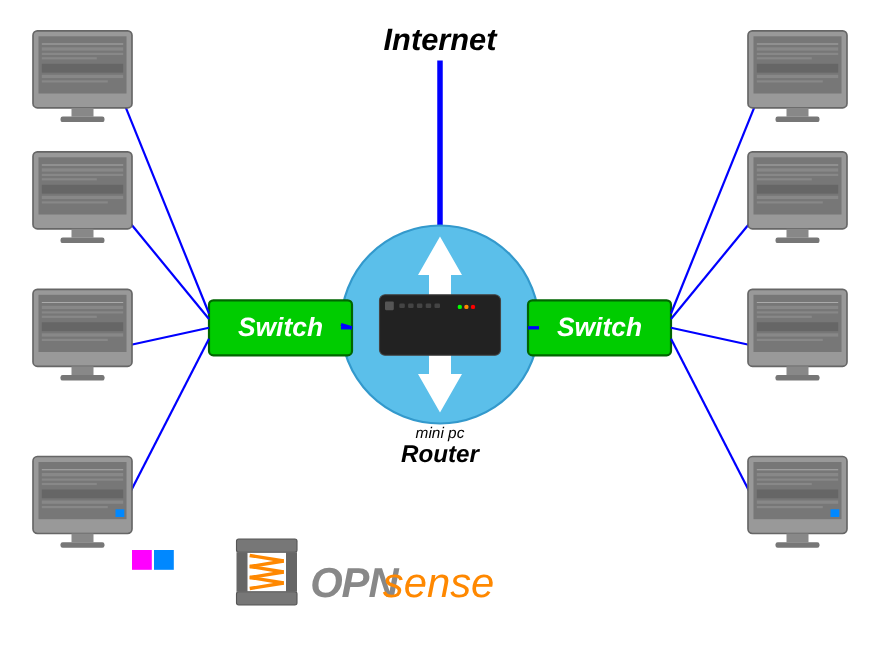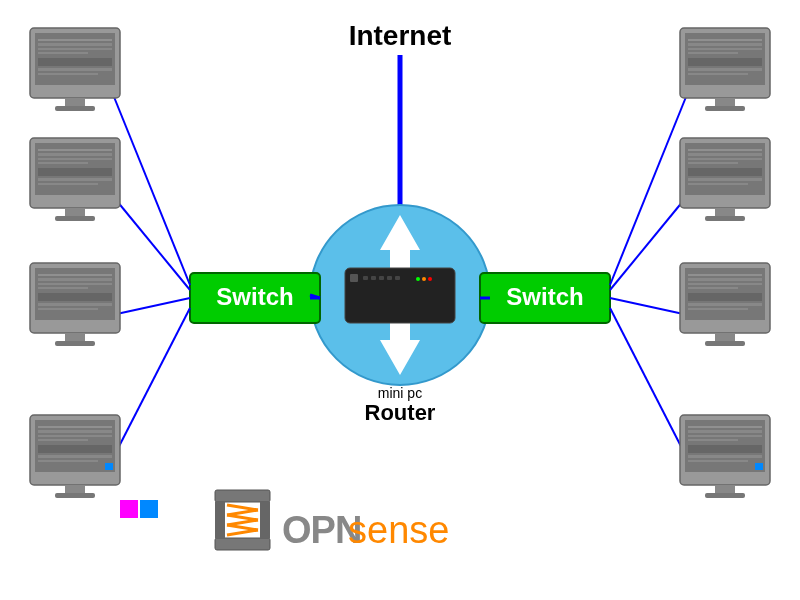--- a/index.html
+++ b/index.html
@@ -8,20 +8,21 @@
       height: 600px;
       background: white;
       overflow: hidden;
       font-family: Arial, sans-serif;
       position: relative;
     }
     #canvas-area {
       width: 800px;
       height: 600px;
       position: relative;
+      font-style: italic;
     }
     svg#diagram {
       position: absolute;
       top: 0; left: 0;
       width: 800px;
       height: 600px;
     }
   </style>
 </head>
 <body>

